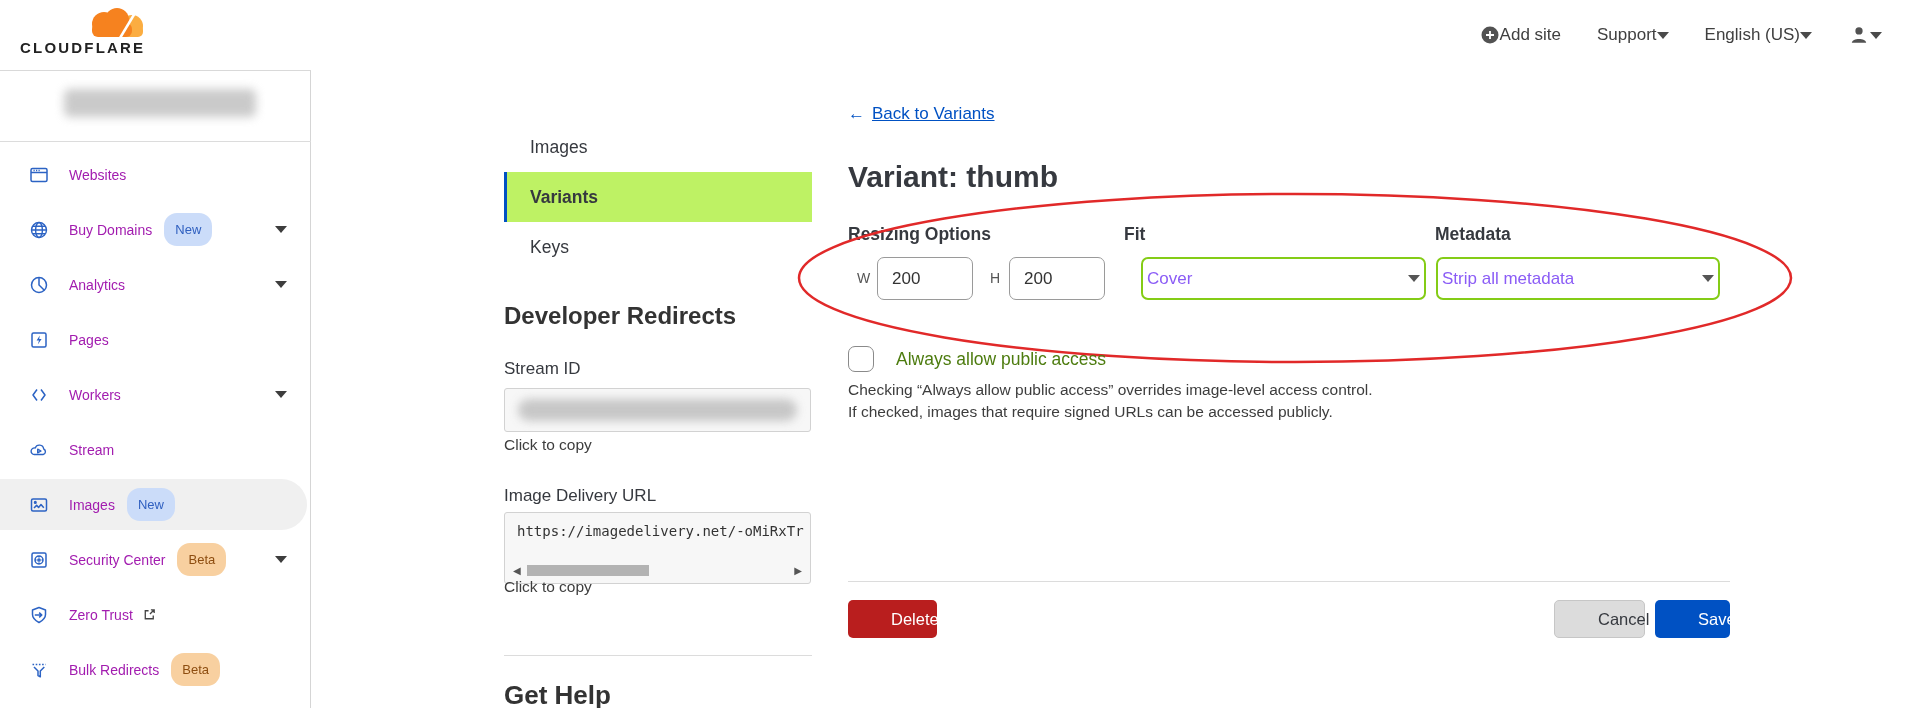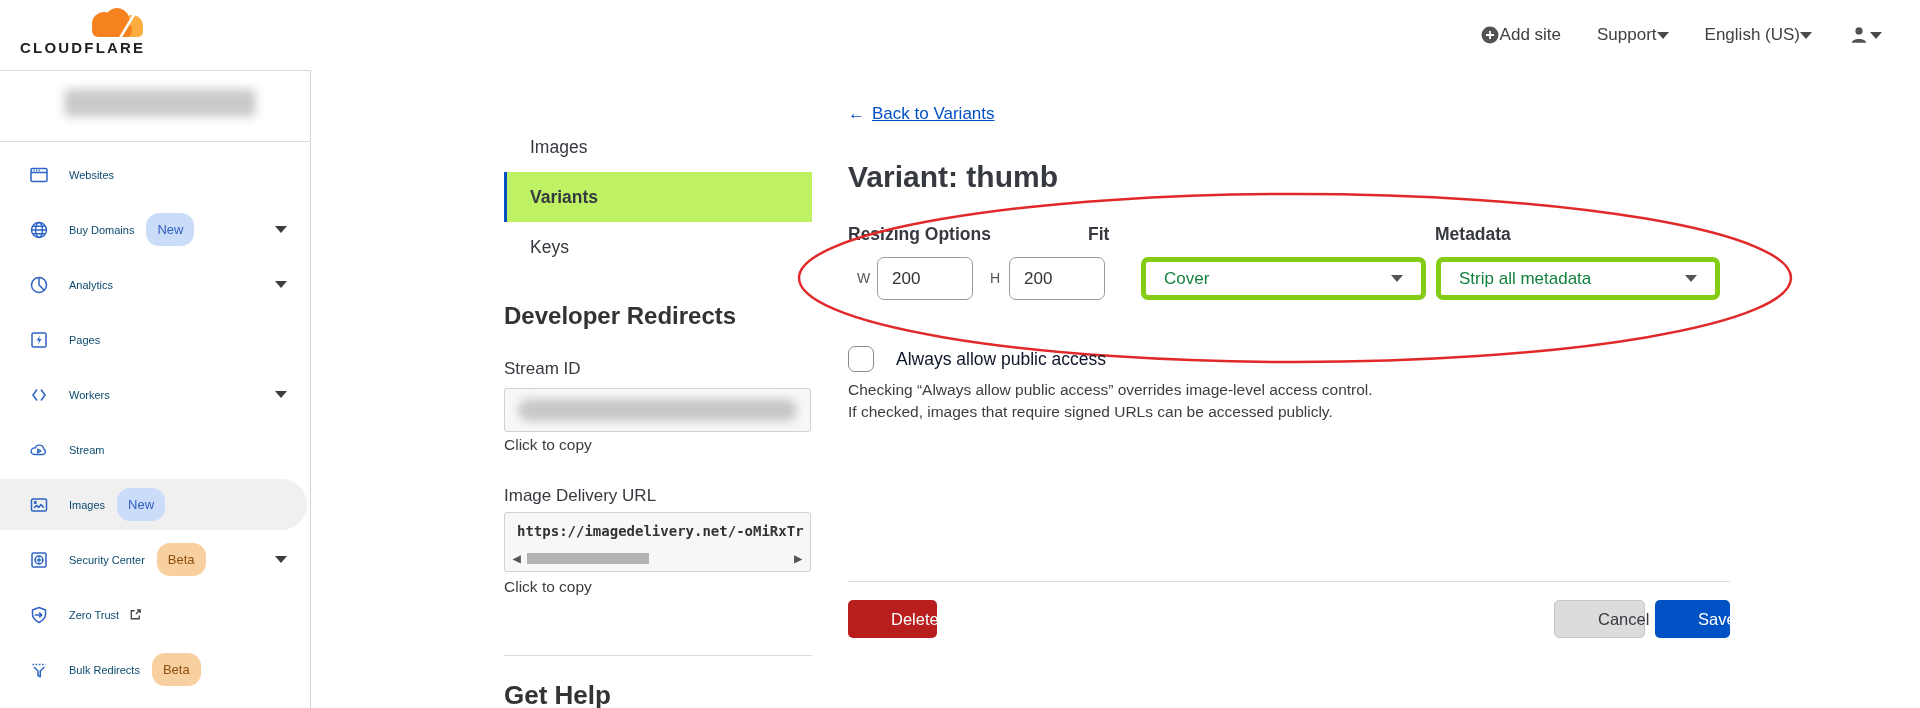--- a/index.html
+++ b/index.html
@@ -24,21 +24,21 @@
   .acct-blur{position:absolute;left:64px;top:18px;width:192px;height:28px;background:#b9b9b9;
              border-radius:6px;filter:blur(5px);opacity:.75;}
   .side-div{position:absolute;left:0;top:70px;width:311px;border-top:1px solid #dcdcdc;}
   .nav{position:absolute;left:0;top:76px;width:311px;}
   .nav-row{position:relative;height:55px;display:flex;align-items:center;padding-left:28px;
            box-sizing:border-box;cursor:pointer;}
   .nav-row.selected::before{content:"";position:absolute;left:0;top:2px;right:4px;bottom:2px;
            background:#f0f0f0;border-radius:0 27px 27px 0;z-index:0;}
   .nav-row>*{position:relative;z-index:1;}
   .nav-ic{width:22px;height:22px;display:flex;align-items:center;justify-content:center;color:var(--icon_blue);}
-  .nav-label{margin-left:19px;font-size:11px;color:#0c4a6e;}
+  .nav-label{margin-left:19px;font-size:14px;color:#a21caf;}
   .badge{margin-left:12px;padding:9px 11px;border-radius:13px;font-size:13px;}
   .badge.new{background:var(--badge_new_bg);color:var(--badge_new_text);}
   .badge.beta{background:var(--badge_beta_bg);color:var(--badge_beta_text);}
   .nav-caret{position:absolute;right:24px;width:0;height:0;border-left:6px solid transparent;
              border-right:6px solid transparent;border-top:7px solid #3d3d3d;}
   .ext{margin-left:9px;color:#444;display:flex;}
 
   
   .subnav{position:absolute;left:504px;top:122px;width:308px;}
   .sub-row{height:50px;display:flex;align-items:center;padding-left:23px;box-sizing:border-box;
@@ -63,28 +63,28 @@
   
   .back{position:absolute;left:848px;top:104px;font-size:17px;color:var(--link_blue);cursor:pointer;
         display:flex;align-items:center;gap:7px;}
   .back .txt{text-decoration:underline;}
   .page-title{position:absolute;left:848px;top:160px;font-size:30px;font-weight:bold;color:#36393f;}
   .col-label{position:absolute;top:224px;font-size:17.5px;font-weight:bold;color:#36393f;}
   .dim-label{position:absolute;top:270px;font-size:14px;color:#555;}
   .tbox{position:absolute;top:257px;height:43px;border:1px solid #9a9a9a;border-radius:7px;
         box-sizing:border-box;font-size:17px;color:#333;background:#fff;
         font-family:"Liberation Sans",sans-serif;padding:0 0 0 14px;}
-  .select{position:absolute;top:257px;height:43px;border:5px solid #84cc16;border-radius:7px;
+  .select{position:absolute;top:257px;height:43px;border:2px solid #84cc16;border-radius:7px;
           box-sizing:border-box;background:#fff;display:flex;align-items:center;
-          padding:0 18px;font-size:17px;color:#15803d;cursor:pointer;}
+          padding:0 4px;font-size:17px;color:#8b5cf6;cursor:pointer;}
   .select .caret{margin-left:auto;border-top-color:#555;}
   .annot{position:absolute;left:780px;top:180px;width:1040px;height:200px;pointer-events:none;}
   .cb{position:absolute;left:848px;top:346px;width:26px;height:26px;border:1.5px solid #8a8a8a;
       border-radius:7px;box-sizing:border-box;background:#fff;cursor:pointer;}
-  .cb-label{position:absolute;left:896px;top:349px;font-size:17.5px;color:#0f172a;cursor:pointer;}
+  .cb-label{position:absolute;left:896px;top:349px;font-size:17.5px;color:#4d7c0f;cursor:pointer;}
   .help{position:absolute;left:848px;font-size:15.5px;color:#3d3d3d;}
   .main-div{position:absolute;left:848px;top:581px;width:882px;border-top:1px solid #dcdcdc;}
   .btn{position:absolute;top:600px;height:38px;border:none;border-radius:5px;font-size:16.5px;
        font-family:"Liberation Sans",sans-serif;cursor:pointer;padding-left:43px;}
   .btn.delete{left:848px;width:89px;background:var(--delete_red);color:#fff;}
   .btn.cancel{left:1554px;width:91px;background:#dcdcdc;border:1px solid #c6c6c6;color:#36393f;}
   .btn.save{left:1655px;width:75px;background:var(--save_blue);color:#fff;}
   svg{display:block;}
 </style>
 </head>
@@ -271,21 +271,21 @@
 
   <div class="dev-title">Developer Redirects</div>
 
   <div class="fld-label" style="left:504px;top:359px;">Stream ID</div>
   <div class="copy-box" style="top:388px;height:44px;">
     <div class="id-blur"></div>
   </div>
   <div class="hint" style="top:436px;">Click to copy</div>
 
   <div class="fld-label" style="left:504px;top:486px;">Image Delivery URL</div>
-  <div class="copy-box" style="top:512px;height:60px;font-weight:bold;">
+  <div class="copy-box" style="top:512px;height:72px;">
     <div class="url-text">https://imagedelivery.net/-oMiRxTr</div>
     <div class="hscroll">
       <span class="scroll-arrow">◀</span>
       <span class="hthumb"></span>
       <span class="hspacer"></span>
       <span class="scroll-arrow">▶</span>
     </div>
   </div>
   <div class="hint" style="top:578px;">Click to copy</div>
 
@@ -293,21 +293,21 @@
   <div class="gethelp">Get Help</div>
 
   <div class="back">
     <span>←</span>
     <span class="txt">Back to Variants</span>
   </div>
 
   <div class="page-title">Variant: thumb</div>
 
   <div class="col-label" style="left:848px;">Resizing Options</div>
-  <div class="col-label" style="left:1088px;">Fit</div>
+  <div class="col-label" style="left:1124px;">Fit</div>
   <div class="col-label" style="left:1435px;">Metadata</div>
 
   <div class="dim-label" style="left:857px;">W</div>
   <input class="tbox" style="left: 877px; width: 96px;" value="200">
   <div class="dim-label" style="left:990px;">H</div>
   <input class="tbox" style="left: 1009px; width: 96px;" value="200">
 
   <div class="select" style="left:1141px;width:285px;">
     <span>Cover</span>
     <span class="caret"></span>

